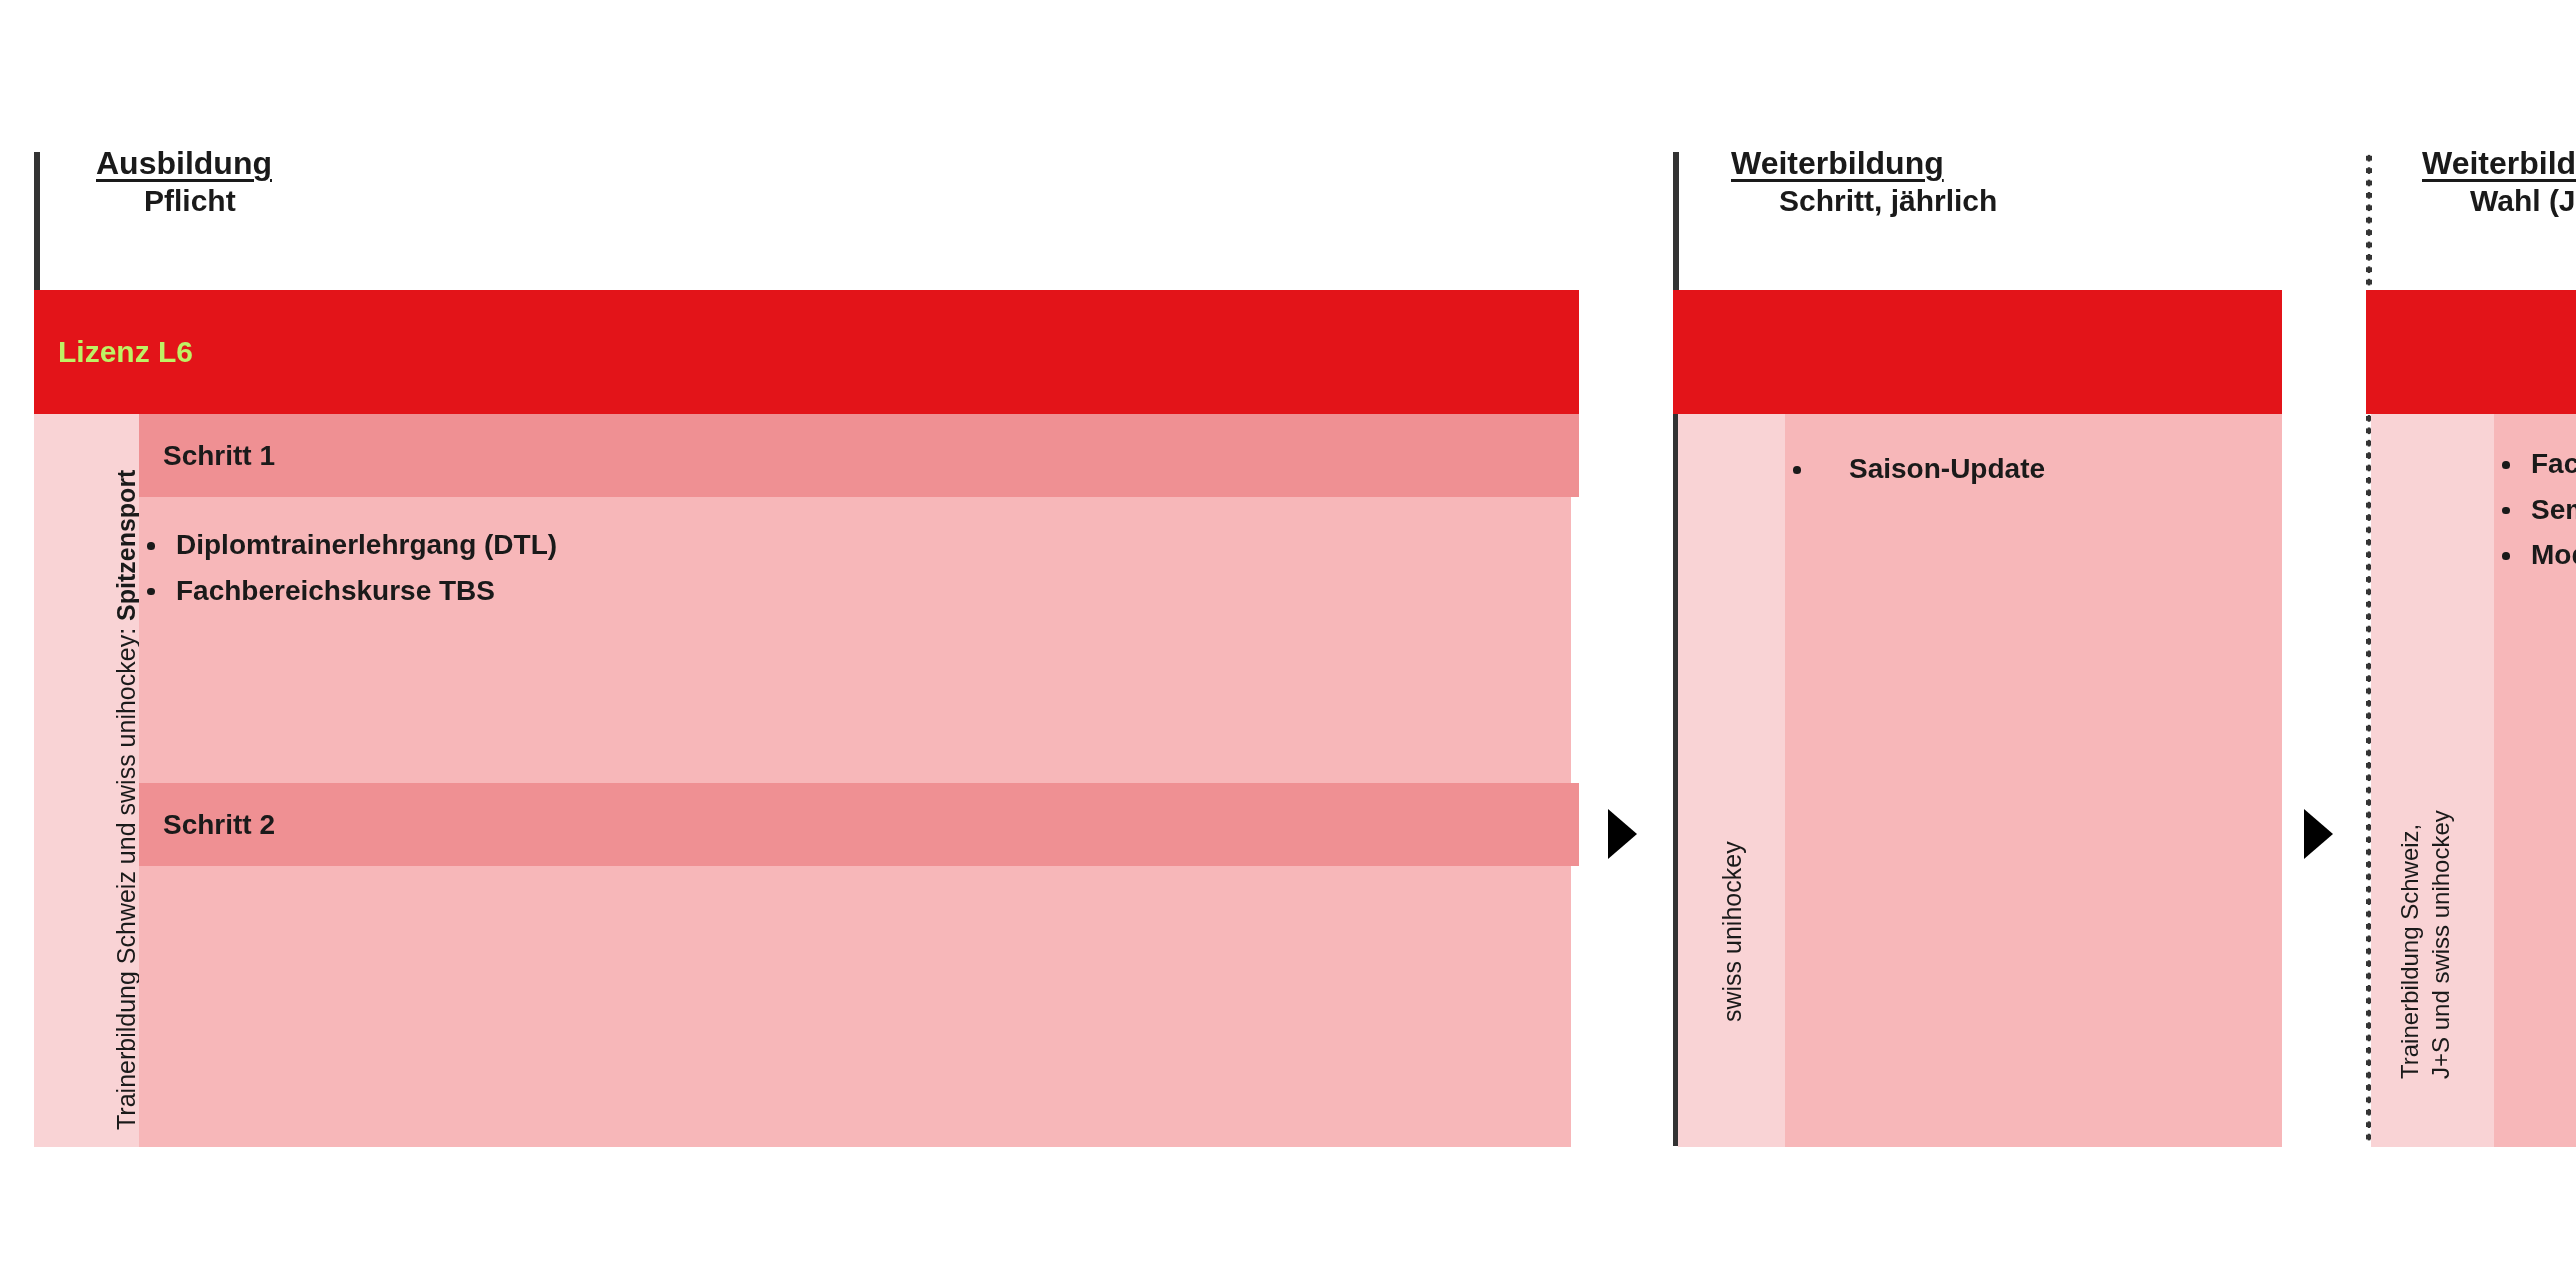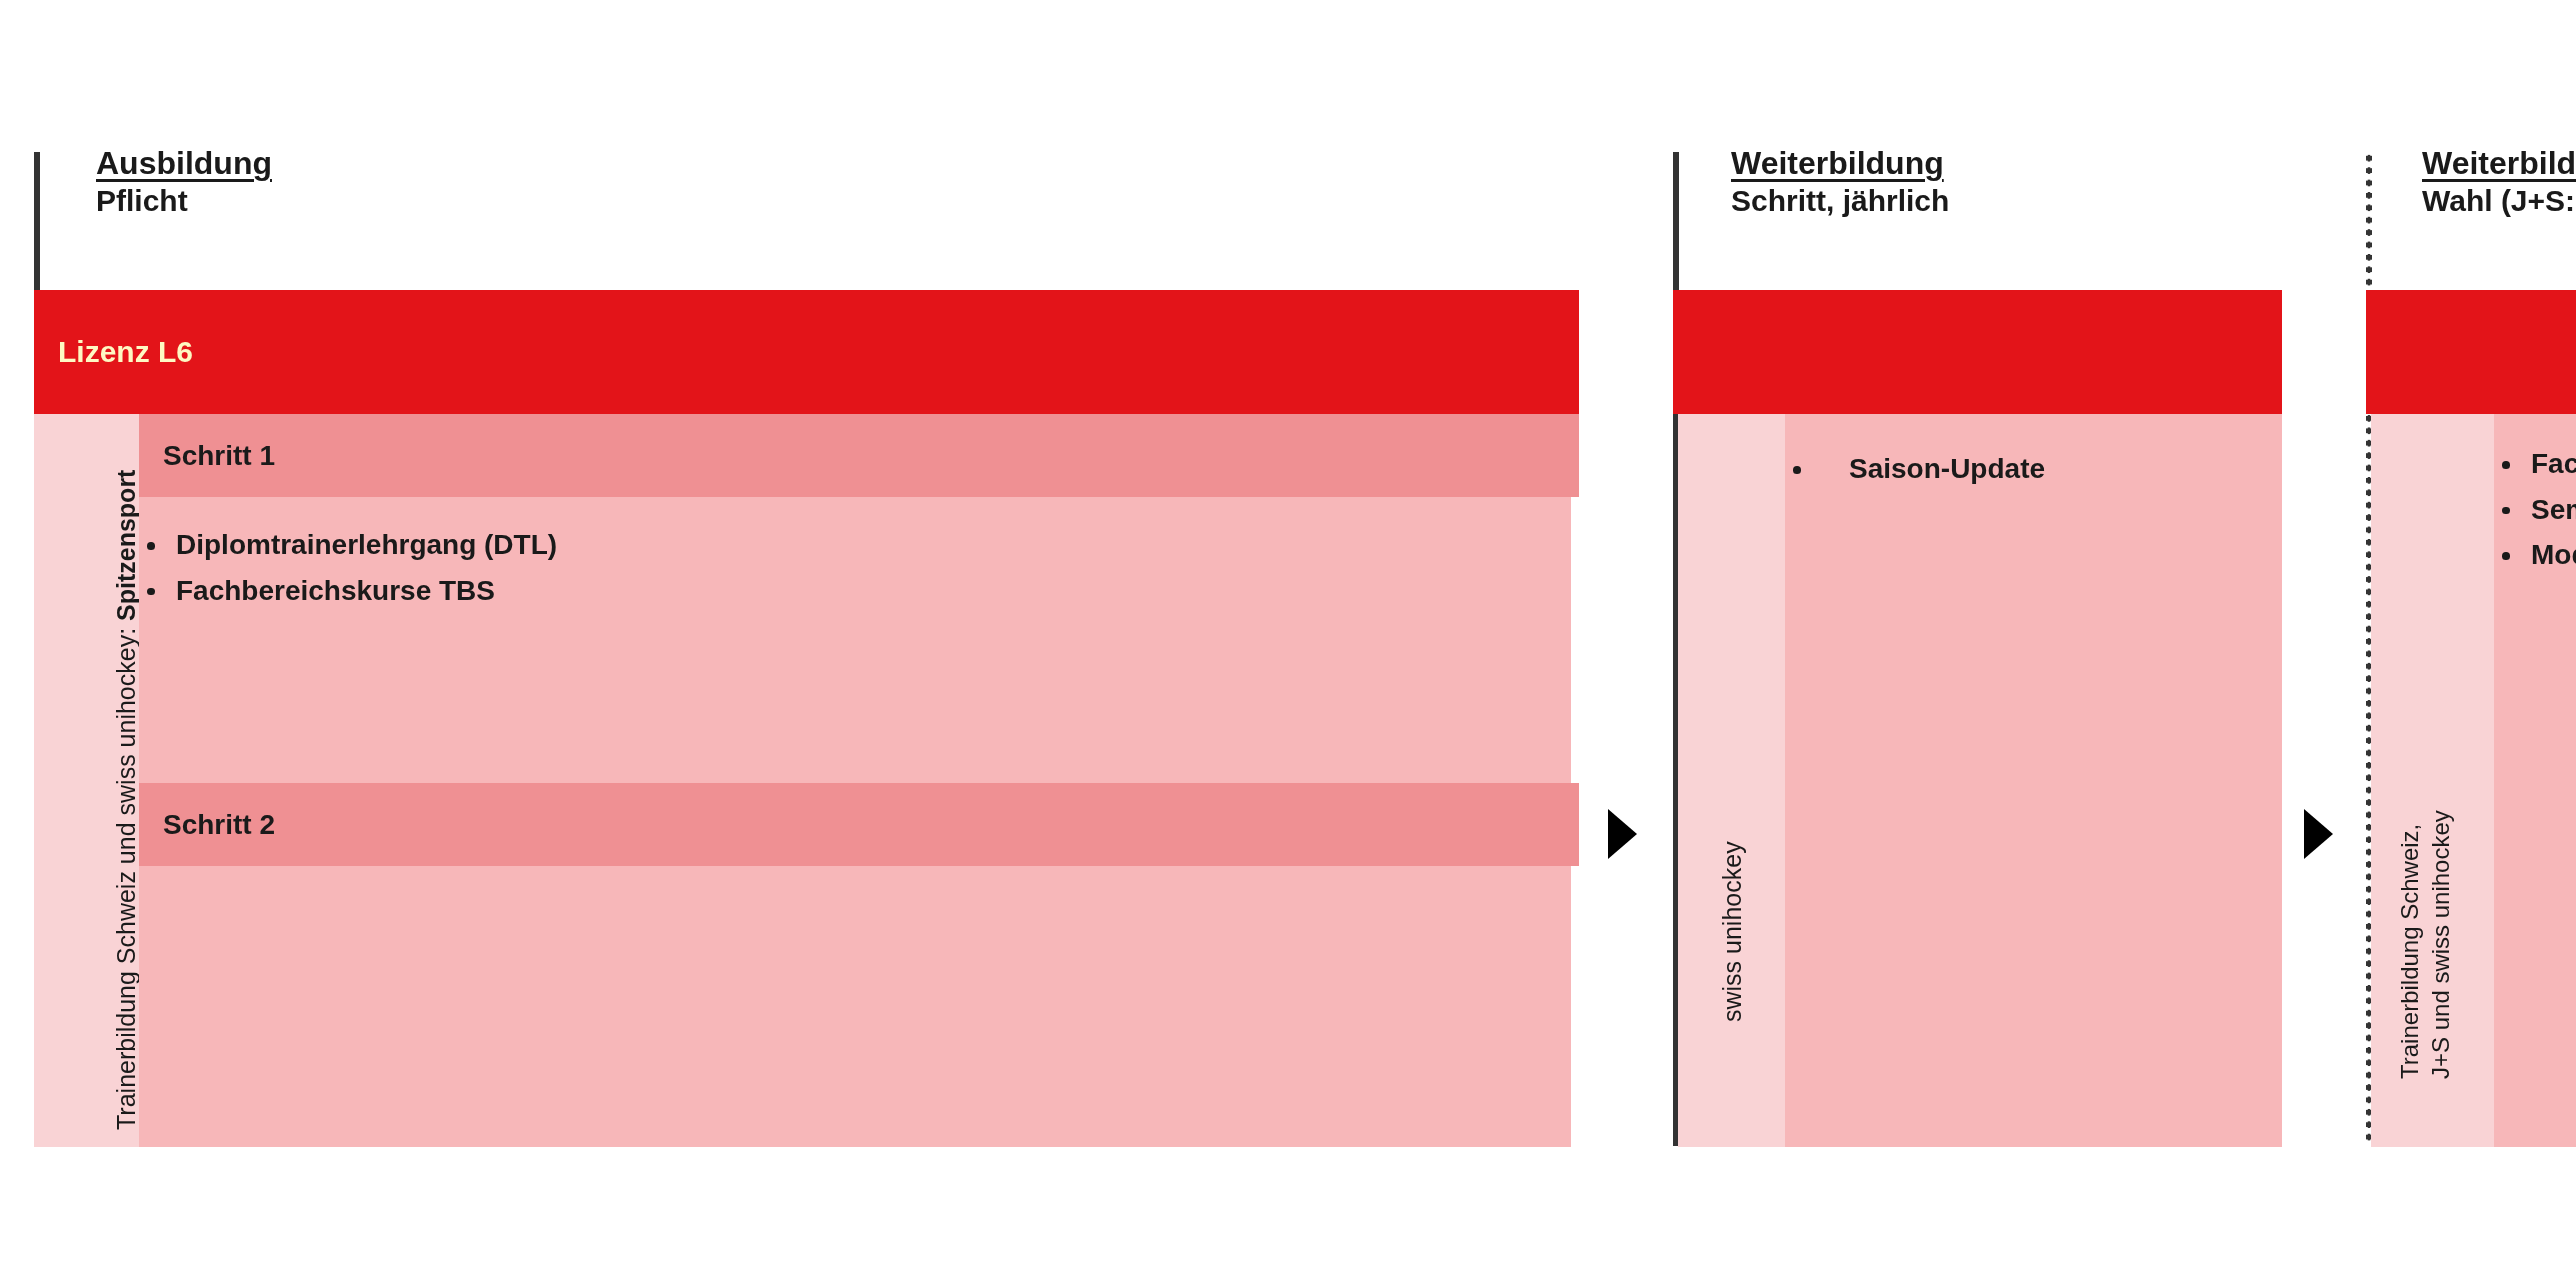--- a/index.html
+++ b/index.html
@@ -22,28 +22,28 @@
   }
 
   
   .hdr{position:absolute;}
   .hdr .line1{
     font-weight:bold;font-size:32px;line-height:1.16;
     text-decoration:underline;text-underline-offset:4.6px;
     text-decoration-thickness:2.6px;white-space:nowrap;
   }
   .hdr .line2{
-    font-weight:bold;font-size:30px;line-height:1.24;white-space:nowrap;
+    font-weight:bold;font-size:30px;line-height:1.24;white-space:nowrap;margin-left:48px;
   }
   .redband{
     position:absolute;background:#E31419;
   }
   .redband .redlabel{
     position:absolute;left:24px;top:50%;transform:translateY(-50%);
-    font-weight:bold;font-size:30px;color:#fef9c3;white-space:nowrap;
+    font-weight:bold;font-size:30px;color:#bef264;white-space:nowrap;
   }
   .body{position:absolute;}
   .sidestrip{position:absolute;background:#F9D3D5;}
   .content{position:absolute;background:#F7B7B9;}
   .stepband{position:absolute;background:#EF9093;}
   .stepband .steplabel{
     position:absolute;left:24px;top:50%;transform:translateY(-50%);
     font-weight:bold;font-size:28px;white-space:nowrap;
   }
 

